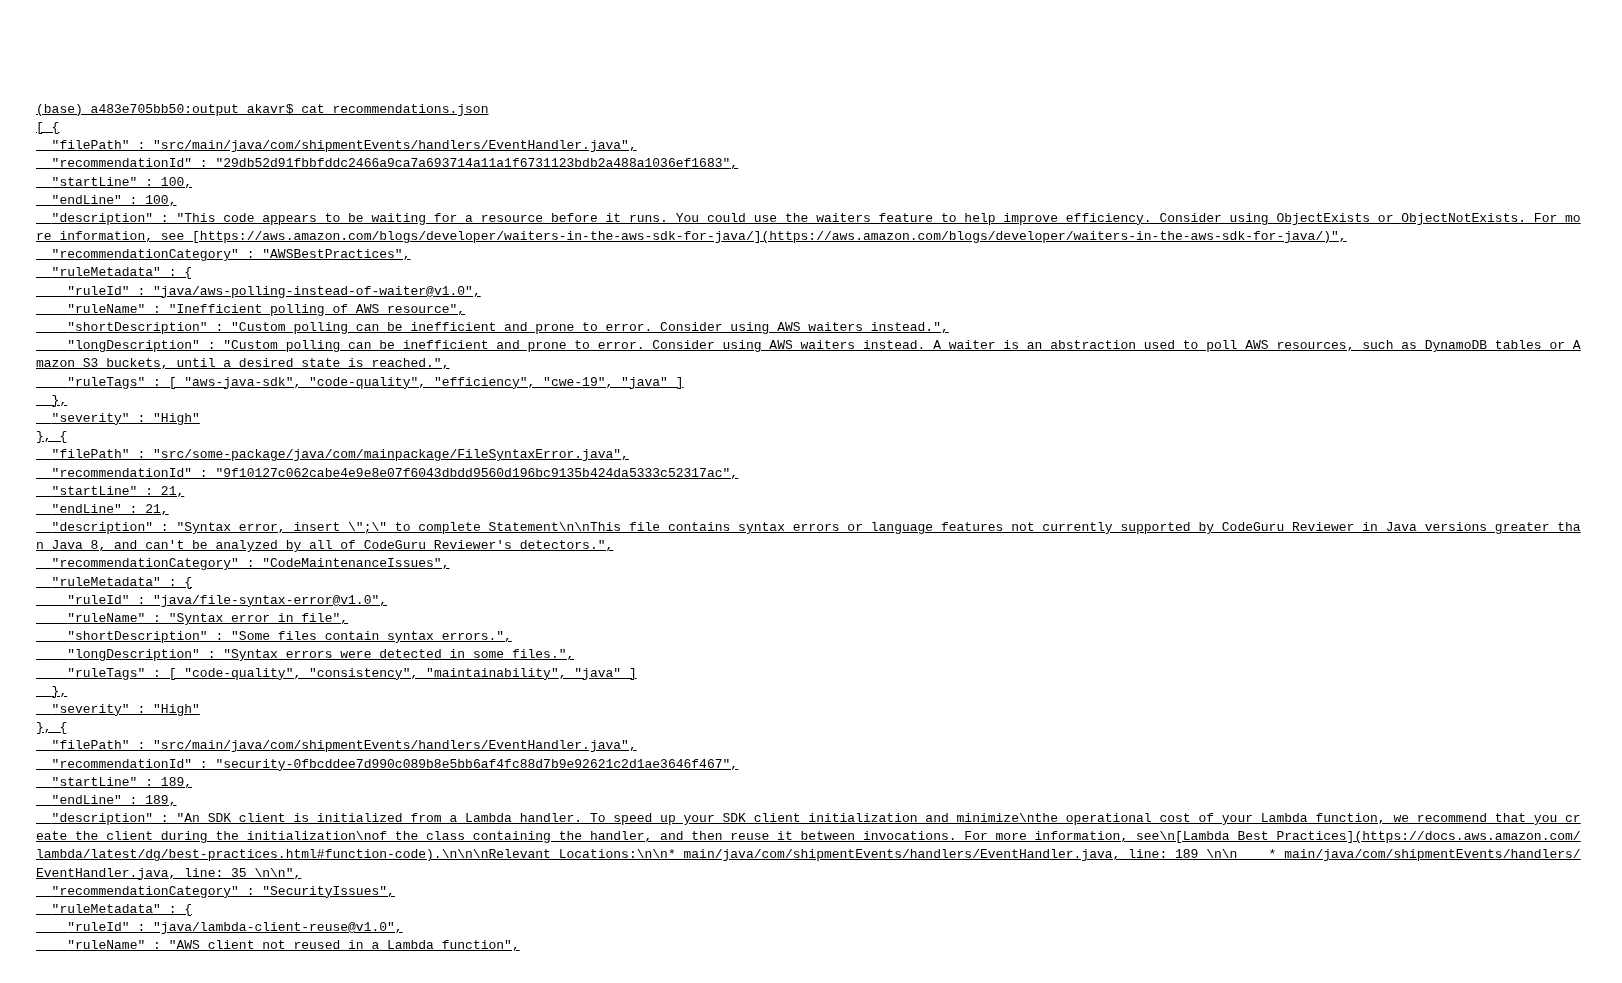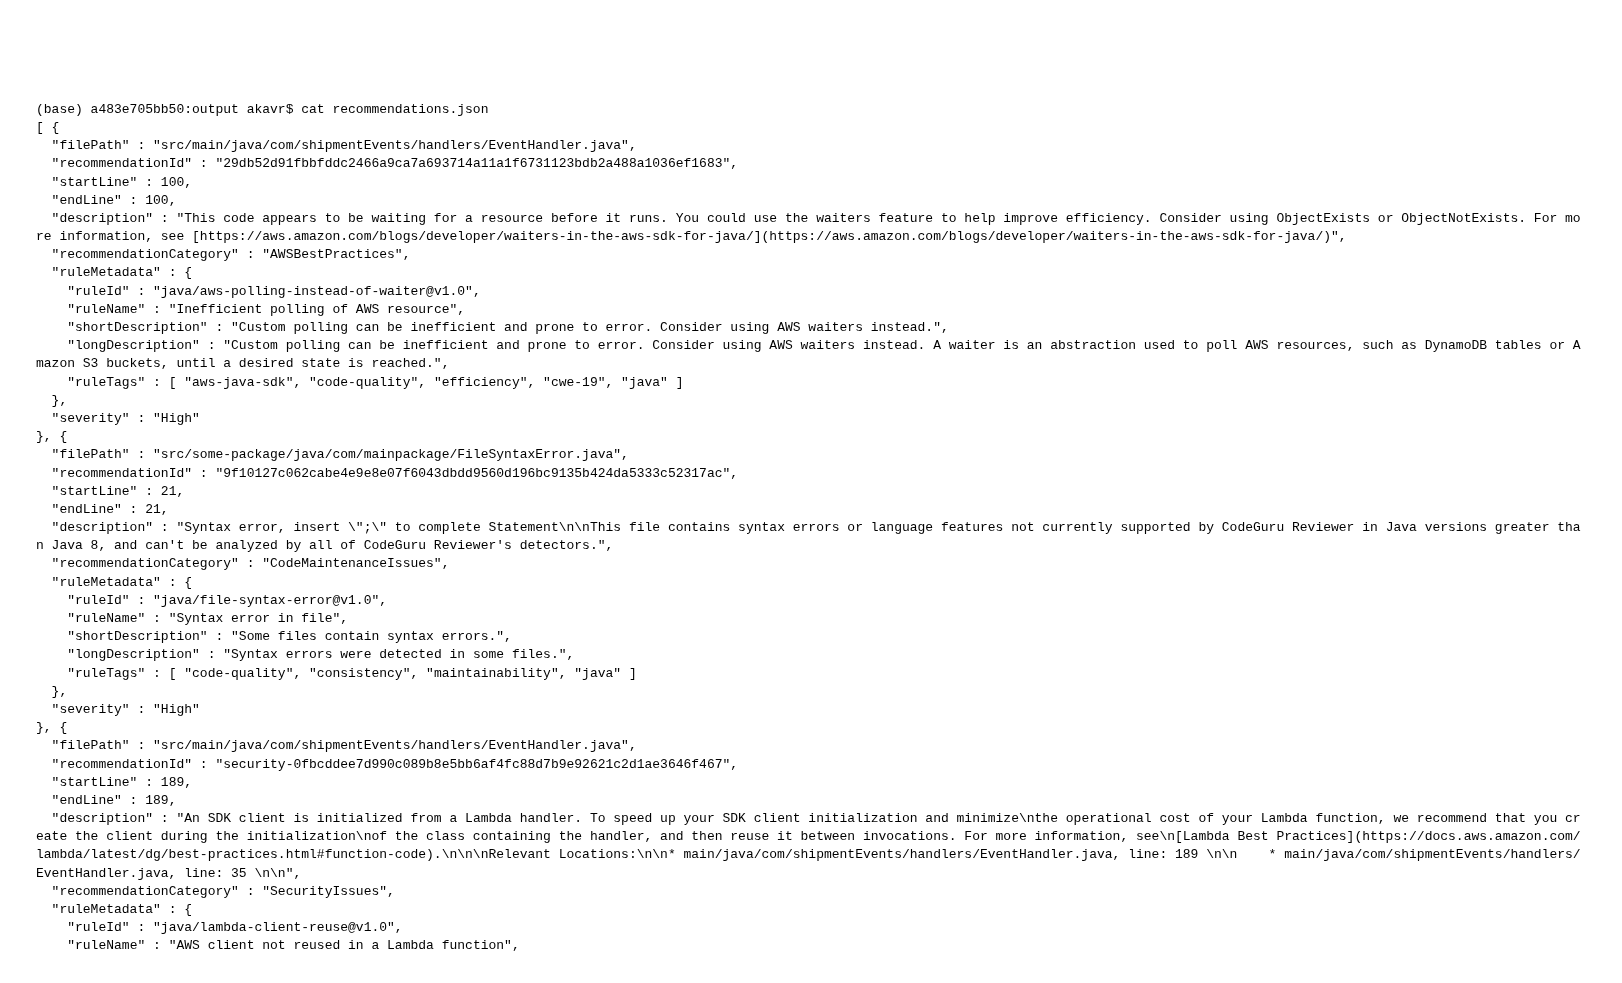--- a/index.html
+++ b/index.html
@@ -8,20 +8,21 @@
       color: #000;
       background: #fff;
       margin: 0;
       padding: 28px 36px;
       white-space: pre-wrap;
       word-break: break-all;
       line-height: 1.4;
     }
     .terminal {
       white-space: pre-wrap;
+      text-decoration: underline;
     }
   </style>
 </head>
 <body>
 
 
 
 <div class="terminal"><span>(base) a483e705bb50:output akavr$ cat recommendations.json</span>
 <span id="json-lines">[ {
   "filePath" : "src/main/java/com/shipmentEvents/handlers/EventHandler.java",

